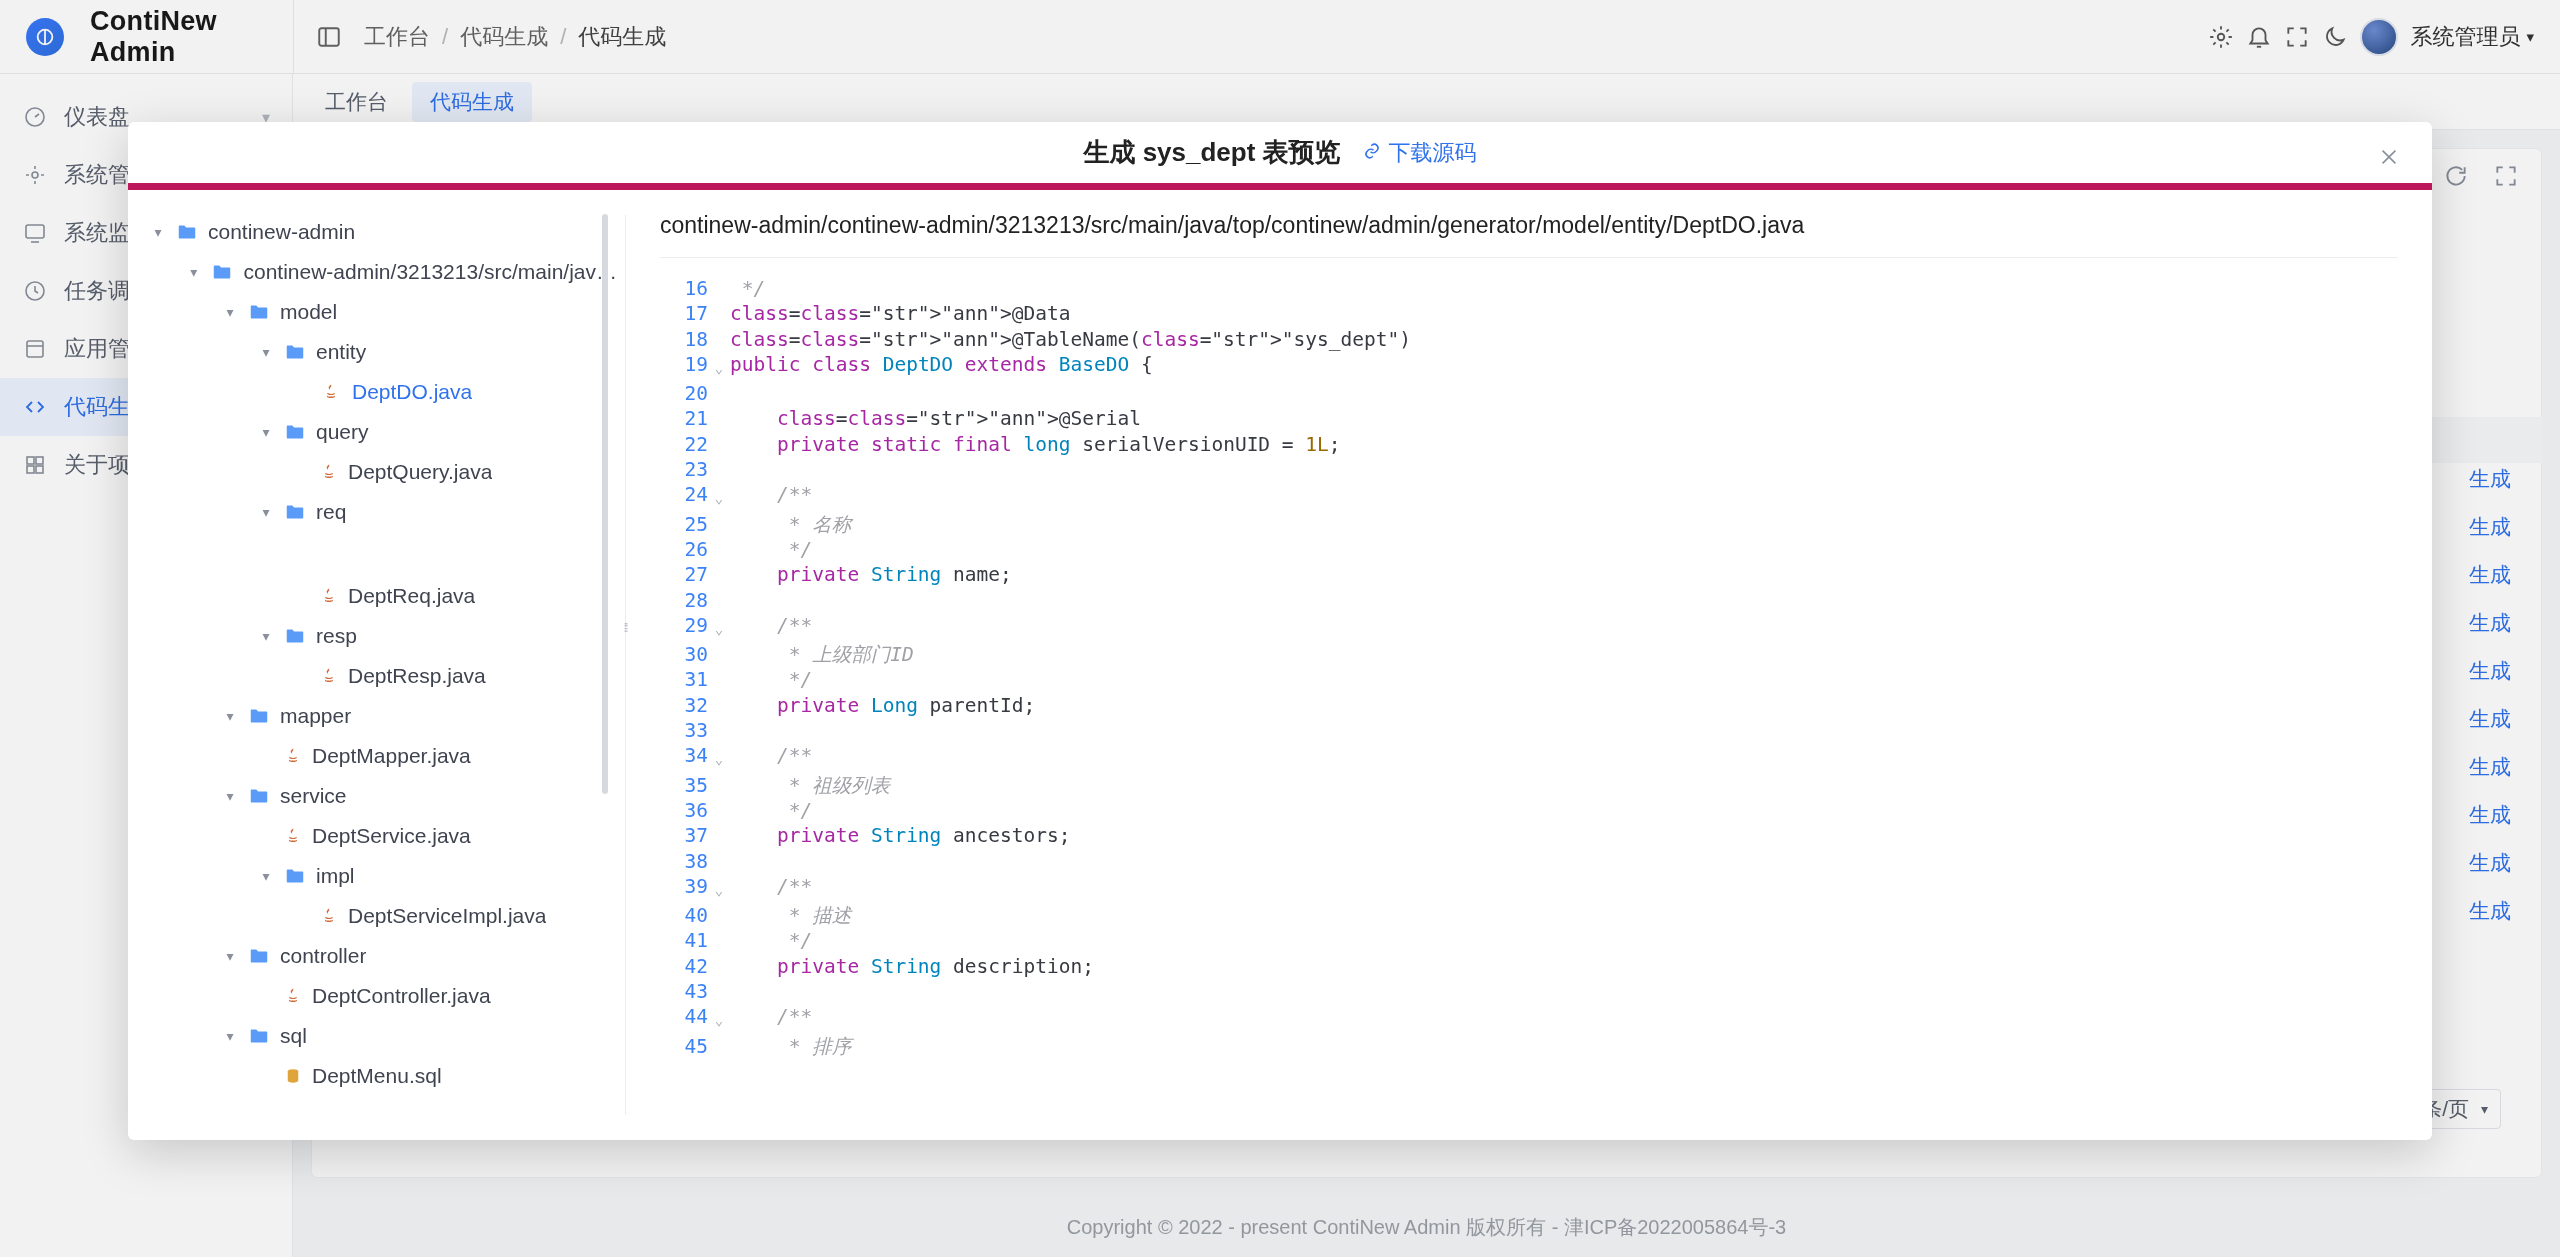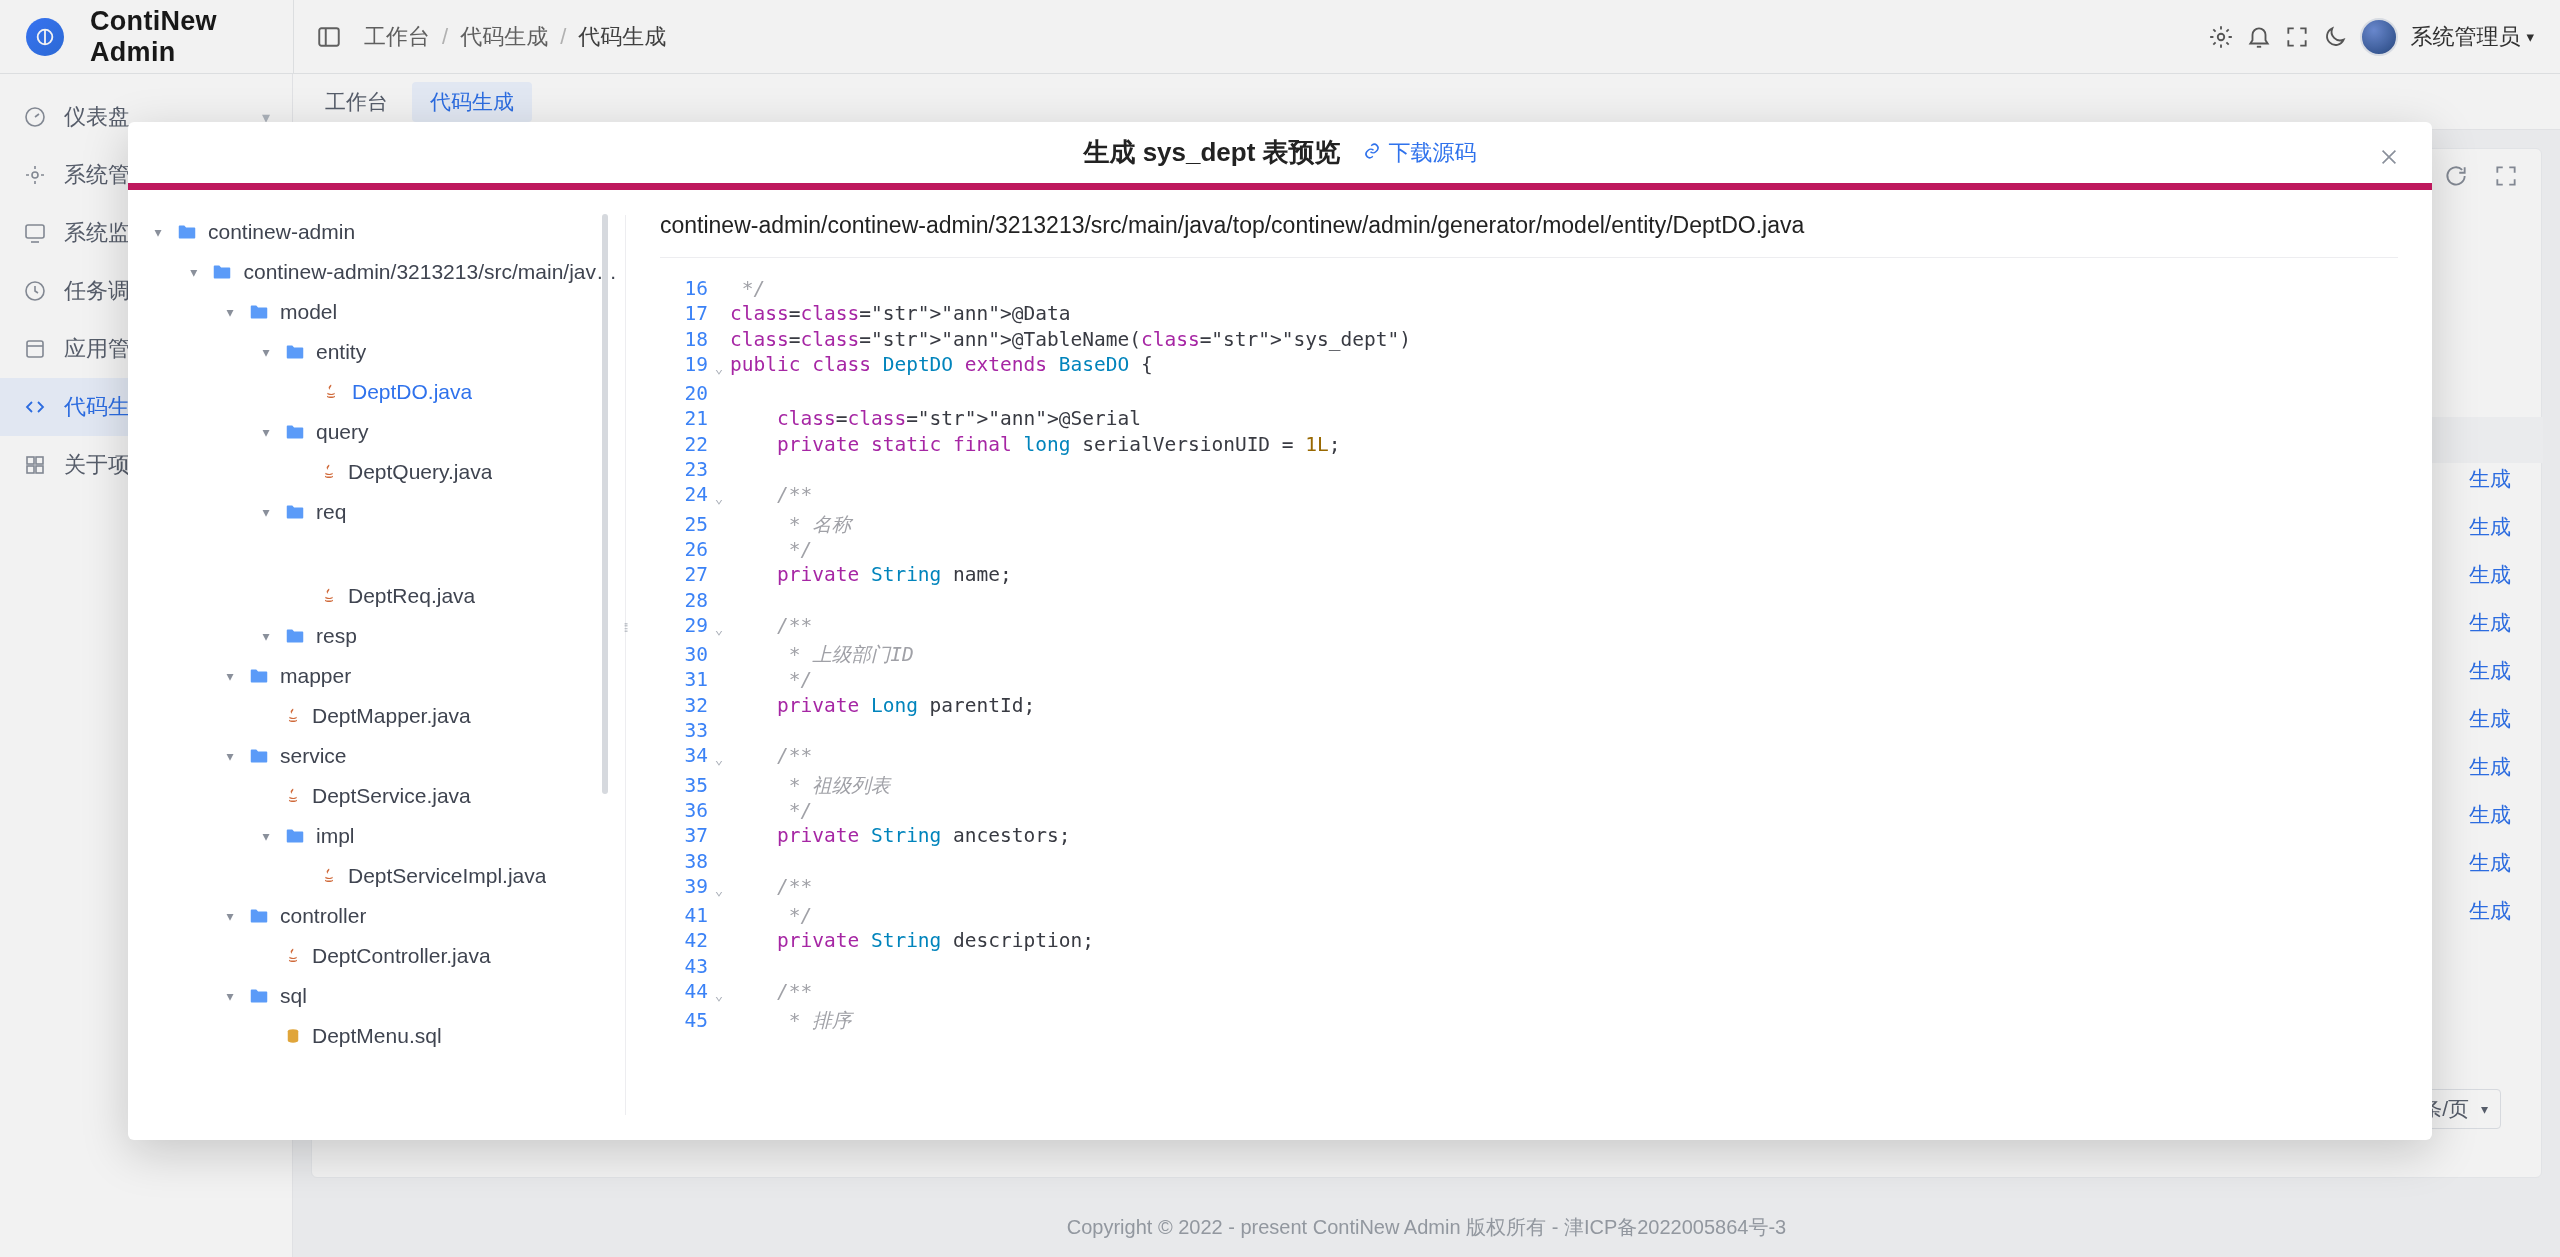--- a/index.html
+++ b/index.html
@@ -474,20 +474,29 @@
             <span class="label">DeptReq.java</span>
           </div>
           <div class="tnode" style="padding-left: 108px;">
             <span class="caret">▾</span>
             <span class="folder">
               <svg width="22" height="22" viewBox="0 0 24 24" fill="currentColor">
                 <path d="M3 6a1 1 0 0 1 1-1h5l2 2h9a1 1 0 0 1 1 1v10a1 1 0 0 1-1 1H4a1 1 0 0 1-1-1z"></path>
               </svg>
             </span>
             <span class="label">resp</span>
+          </div>
+          <div class="tnode" style="padding-left: 144px;">
+            <span class="caret"></span>
+            <span class="jfile">
+              <svg width="18" height="20" viewBox="0 0 24 24" fill="currentColor">
+                <path d="M12 2c2 3-3 4-1 7 0 0-4-2-1-5 .7-.8 2-2 2-2zM8 13c-2 1-1 3 4 3s6-2 4-3c1 2-8 2-8 0zM7 17c-1 1 0 3 5 3s6-2 5-3c0 1.5-10 1.5-10 0z"></path>
+              </svg>
+            </span>
+            <span class="label">DeptResp.java</span>
           </div>
           <div class="tnode" style="padding-left: 72px;">
             <span class="caret">▾</span>
             <span class="folder">
               <svg width="22" height="22" viewBox="0 0 24 24" fill="currentColor">
                 <path d="M3 6a1 1 0 0 1 1-1h5l2 2h9a1 1 0 0 1 1 1v10a1 1 0 0 1-1 1H4a1 1 0 0 1-1-1z"></path>
               </svg>
             </span>
             <span class="label">mapper</span>
           </div>
@@ -604,20 +613,21 @@
           <div class="code-line"><span class="ln">30</span><span class="fold"></span><span class="code-txt"><span class="cmt">     * 上级部门ID</span></span></div>
           <div class="code-line"><span class="ln">31</span><span class="fold"></span><span class="code-txt"><span class="cmt">     */</span></span></div>
           <div class="code-line"><span class="ln">32</span><span class="fold"></span><span class="code-txt">    <span class="kw">private</span> <span class="kw2">Long</span> parentId;</span></div>
           <div class="code-line"><span class="ln">33</span><span class="fold"></span><span class="code-txt"></span></div>
           <div class="code-line"><span class="ln">34</span><span class="fold">⌄</span><span class="code-txt"><span class="cmt">    /**</span></span></div>
           <div class="code-line"><span class="ln">35</span><span class="fold"></span><span class="code-txt"><span class="cmt">     * 祖级列表</span></span></div>
           <div class="code-line"><span class="ln">36</span><span class="fold"></span><span class="code-txt"><span class="cmt">     */</span></span></div>
           <div class="code-line"><span class="ln">37</span><span class="fold"></span><span class="code-txt">    <span class="kw">private</span> <span class="kw2">String</span> ancestors;</span></div>
           <div class="code-line"><span class="ln">38</span><span class="fold"></span><span class="code-txt"></span></div>
           <div class="code-line"><span class="ln">39</span><span class="fold">⌄</span><span class="code-txt"><span class="cmt">    /**</span></span></div>
+          <div class="code-line"><span class="ln">40</span><span class="fold"></span><span class="code-txt"><span class="cmt">     * 描述</span></span></div>
           <div class="code-line"><span class="ln">41</span><span class="fold"></span><span class="code-txt"><span class="cmt">     */</span></span></div>
           <div class="code-line"><span class="ln">42</span><span class="fold"></span><span class="code-txt">    <span class="kw">private</span> <span class="kw2">String</span> description;</span></div>
           <div class="code-line"><span class="ln">43</span><span class="fold"></span><span class="code-txt"></span></div>
           <div class="code-line"><span class="ln">44</span><span class="fold">⌄</span><span class="code-txt"><span class="cmt">    /**</span></span></div>
           <div class="code-line"><span class="ln">45</span><span class="fold"></span><span class="code-txt"><span class="cmt">     * 排序</span></span></div>
         </div>
     </div>
   </div>
 </div>
 

